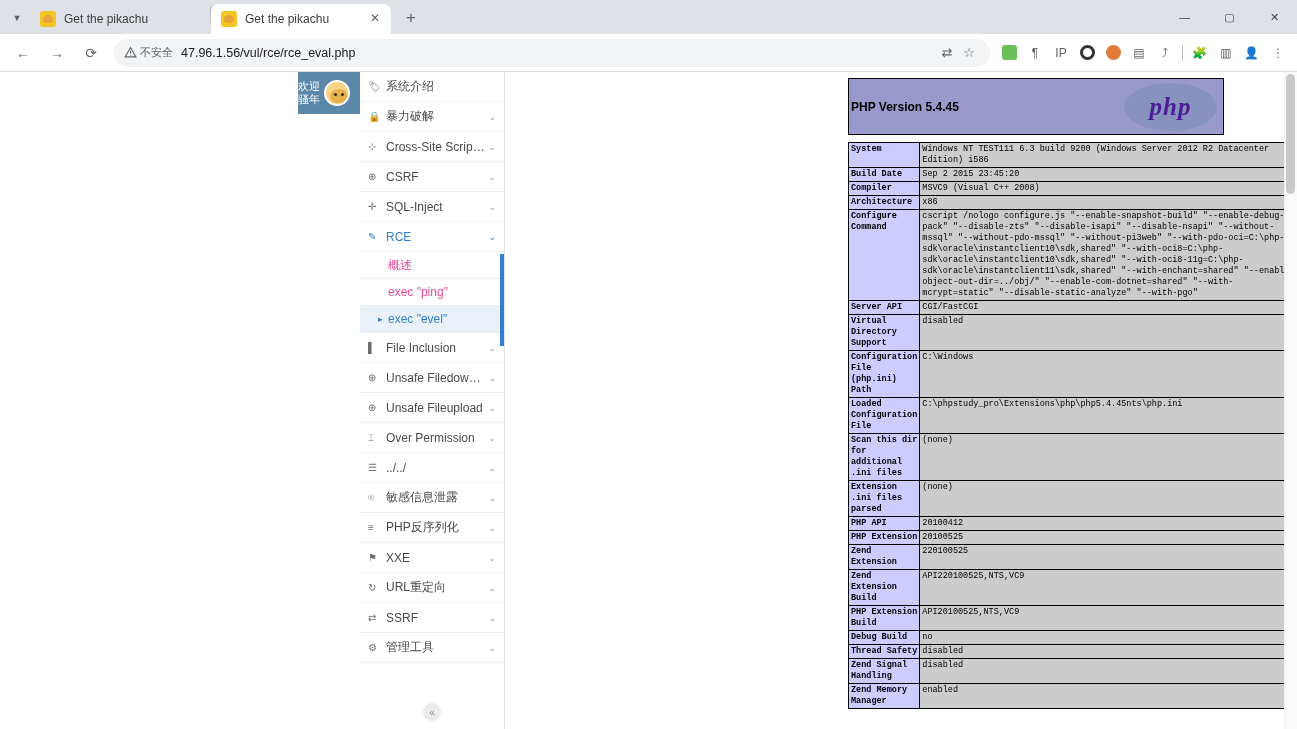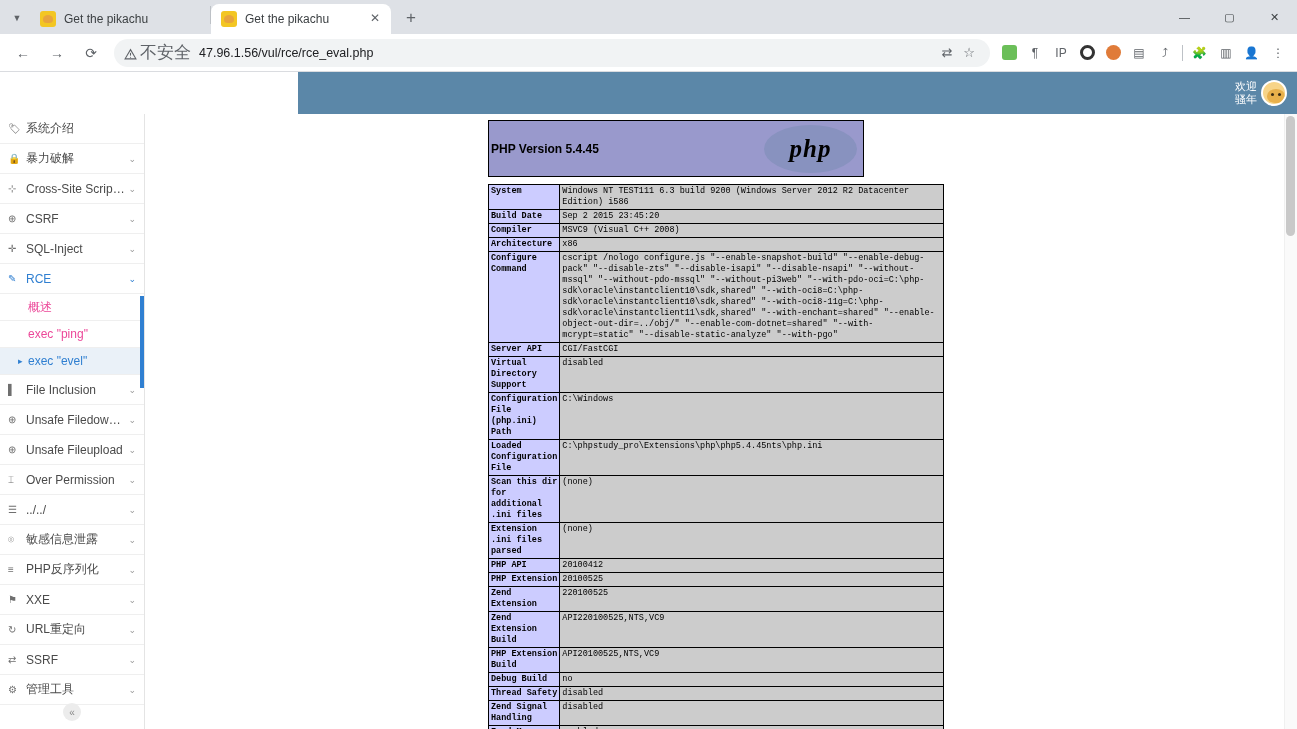--- a/index.html
+++ b/index.html
@@ -157,21 +157,21 @@
     padding: 0 10px;
     margin: 0 6px;
     font-size: 12.5px;
     color: #202124;
     position: relative;
   }
   .omnibox .notsecure {
     display: flex;
     align-items: center;
     color: #5f6368;
-    font-size: 17px;
+    font-size: 11px;
     margin-right: 8px;
     white-space: nowrap;
   }
   .omnibox .notsecure .warn-icon {
     width: 13px;
     height: 13px;
     margin-right: 3px;
     display: inline-block;
   }
   .omnibox .url { flex: 1; white-space: nowrap; overflow: hidden; }
@@ -189,21 +189,21 @@
   }
   .circle-ico { width: 15px; height: 15px; border-radius: 50%; display:inline-block; }
 
   
   .page {
     flex: 1;
     background: #ffffff;
     position: relative;
     overflow: hidden;
     display: flex;
-    flex-direction: column;
+    flex-direction: row;
   }
   .topbar {
     height: 42px;
     display: flex;
     background: #ffffff;
   }
   .topbar .logo-space {
     width: 298px;
     background: #ffffff;
     border-right: 0;
@@ -364,21 +364,21 @@
     height: 48px;
     background: #8892bf;
     border-radius: 50%;
     display: flex;
     align-items: center;
     justify-content: center;
     font-family: "Liberation Serif", serif;
     font-style: italic;
     font-weight: bold;
     font-size: 25px;
-    color: #000000;
+    color: #4c1d95;
     letter-spacing: 1px;
   }
   table.info {
     border-collapse: collapse;
     width: 456px;
     margin-top: 7px;
     font-size: 8.5px;
     line-height: 11px;
   }
   table.info td {

